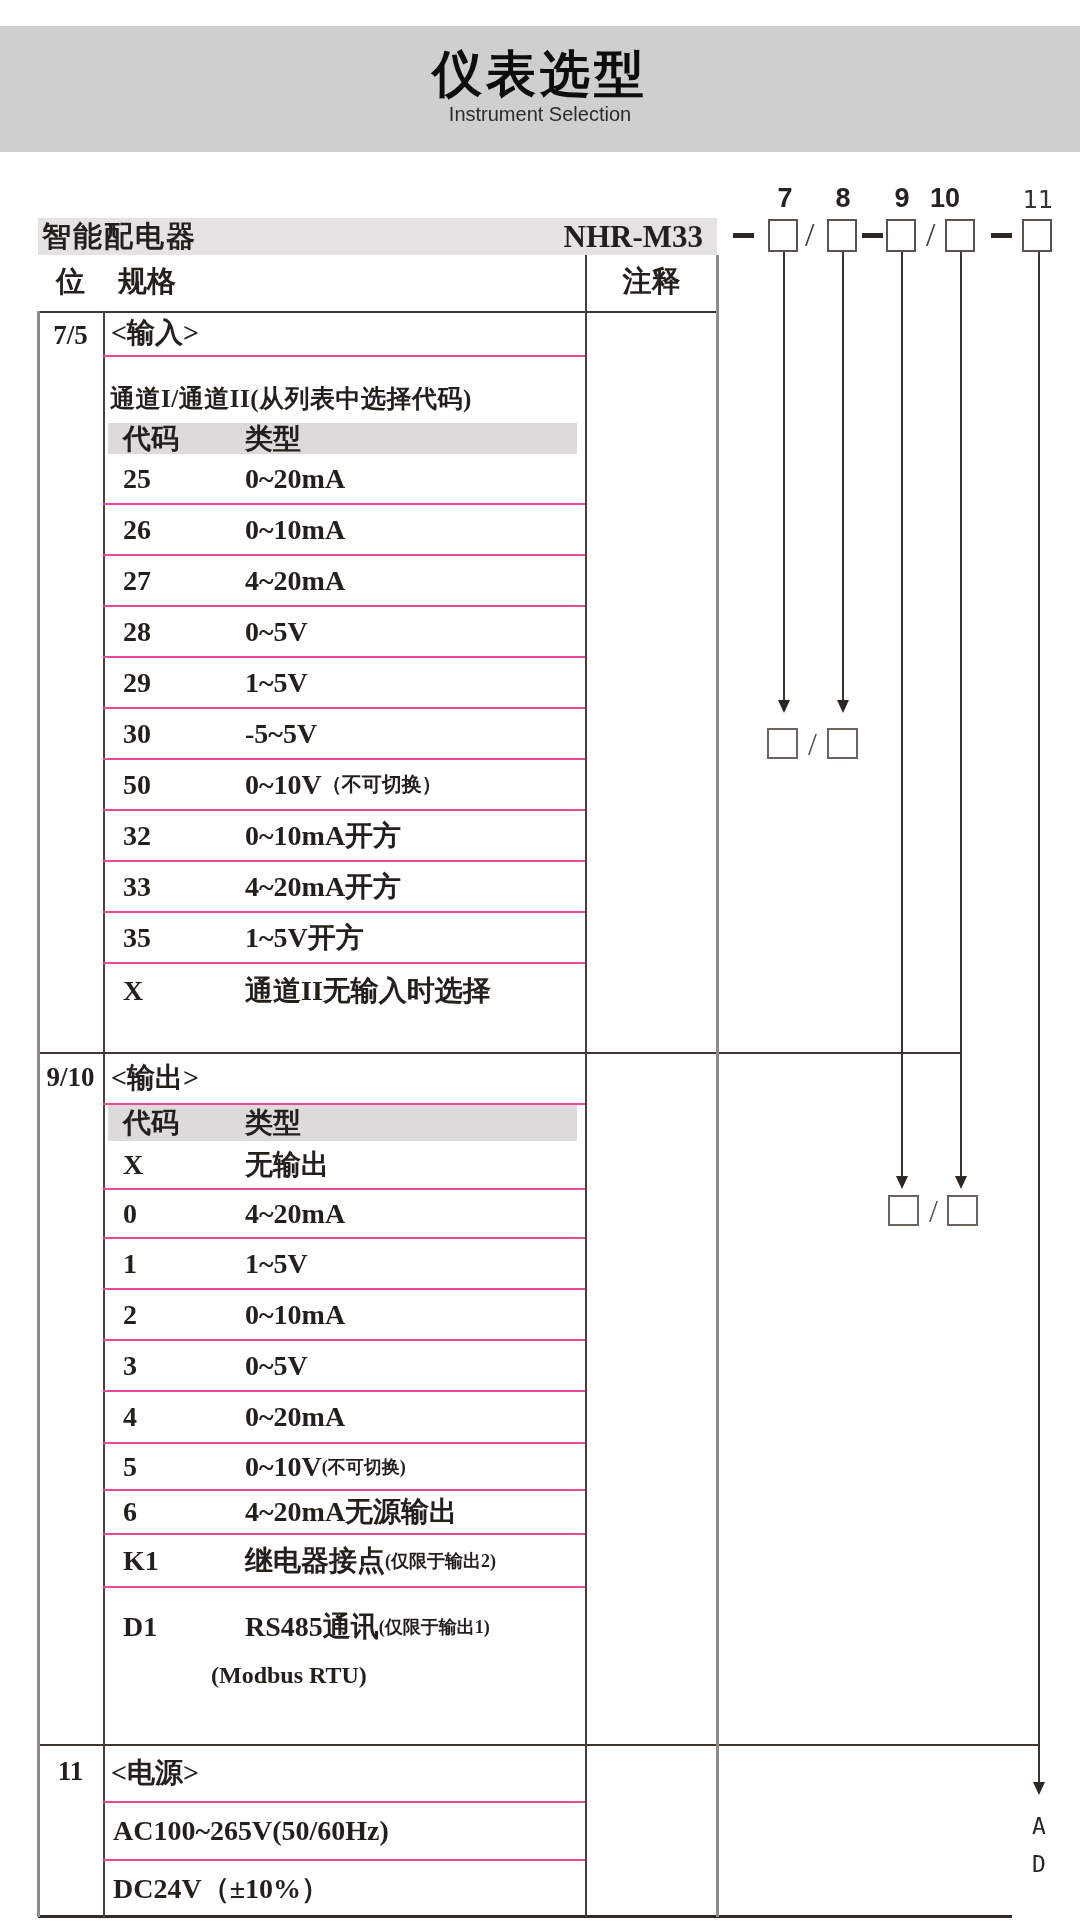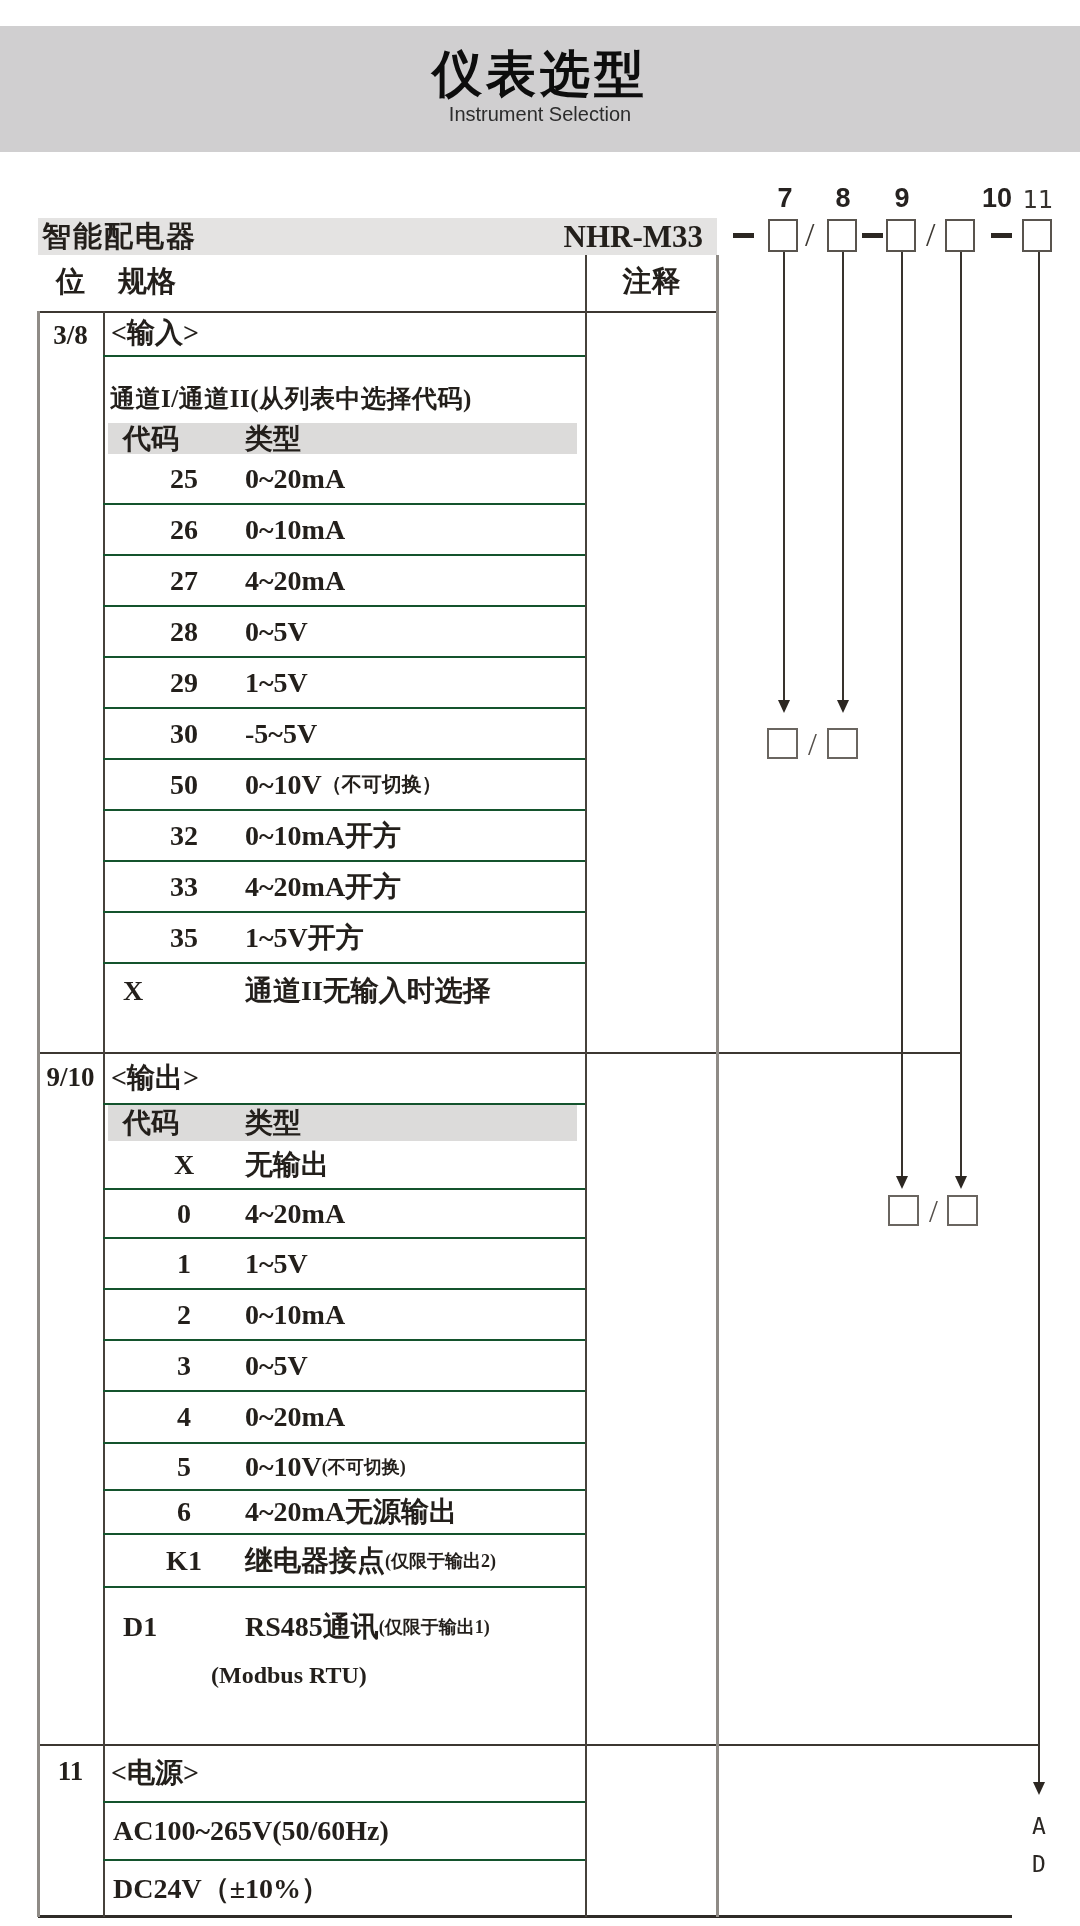--- a/index.html
+++ b/index.html
@@ -47,21 +47,21 @@
   .colhdr.pos{left:38px;width:65px;text-align:center;}
   .colhdr.spec{left:118px;}
   .colhdr.note{left:585px;width:133px;text-align:center;}
 
   
   .poslab{position:absolute;left:38px;width:65px;text-align:center;font-weight:bold;font-size:27px;}
 
   
   .sec{position:absolute;left:103px;width:482px;display:flex;flex-direction:column;box-sizing:border-box;}
   .srow{display:flex;align-items:center;box-sizing:border-box;font-weight:bold;font-size:28px;position:relative;}
-  .srow.bb{border-bottom:2px solid #14532d;text-align:center;}
+  .srow.bb{border-bottom:2px solid #ec4899;}
   .gtitle{padding-left:8px;}
   .subt{padding-left:7px;font-size:25px;letter-spacing:0.5px;margin-top:16px;}
   .ghdr .gbg{position:absolute;left:5px;right:8px;top:0;bottom:0;background:#dcdbda;}
   .ghdr span{position:relative;}
   .code{flex:none;width:142px;padding-left:20px;box-sizing:border-box;}
   .tnote{font-size:18px;font-weight:bold;}
   .tnote.wide{font-size:20px;}
   .fullrow{padding-left:10px;}
   .d1row{display:block;}
   .d1row .l1{display:flex;align-items:center;padding-top:20px;}
@@ -78,21 +78,21 @@
   </div>
 
   <div class="modelstrip">
     <span class="prod">智能配电器</span>
     <span class="mcode">NHR-M33</span>
   </div>
 
   <span class="dig" style="left:785px">7</span>
   <span class="dig" style="left:843px">8</span>
   <span class="dig" style="left:902px">9</span>
-  <span class="dig" style="left:997px">10</span>
+  <span class="dig" style="left:945px">10</span>
   <span class="dig light" style="left:1038px">11</span>
 
   <div class="dash" style="left:733px"></div>
   <div class="selbox" style="left:768px"></div>
   <span class="slash" style="left:805px">/</span>
   <div class="selbox" style="left:827px"></div>
   <div class="dash" style="left:862px"></div>
   <div class="selbox" style="left:886px"></div>
   <span class="slash" style="left:926px">/</span>
   <div class="selbox" style="left:945px"></div>
@@ -127,21 +127,21 @@
   <div class="hline thick" style="left:38px;top:1915px;width:974px"></div>
   <div class="vline gray" style="left:37px;top:311px;height:1606px"></div>
   <div class="vline" style="left:103px;top:311px;height:1606px"></div>
   <div class="vline" style="left:585px;top:255px;height:1662px"></div>
   <div class="vline gray" style="left:716px;top:255px;height:1662px"></div>
 
   <span class="colhdr pos">位</span>
   <span class="colhdr spec">规格</span>
   <span class="colhdr note">注释</span>
 
-  <span class="poslab" style="top:320px">3/8</span>
+  <span class="poslab" style="top:320px">7/5</span>
   <span class="poslab" style="top:1062px">9/10</span>
   <span class="poslab" style="top:1756px">11</span>
 
   <div class="sec" style="top:311px">
     <div class="srow bb gtitle" style="height:46px">
       <span>&lt;输入&gt;</span>
     </div>
     <div class="srow subt" style="height:50px">
       <span>通道I/通道II(从列表中选择代码)</span>
     </div>

